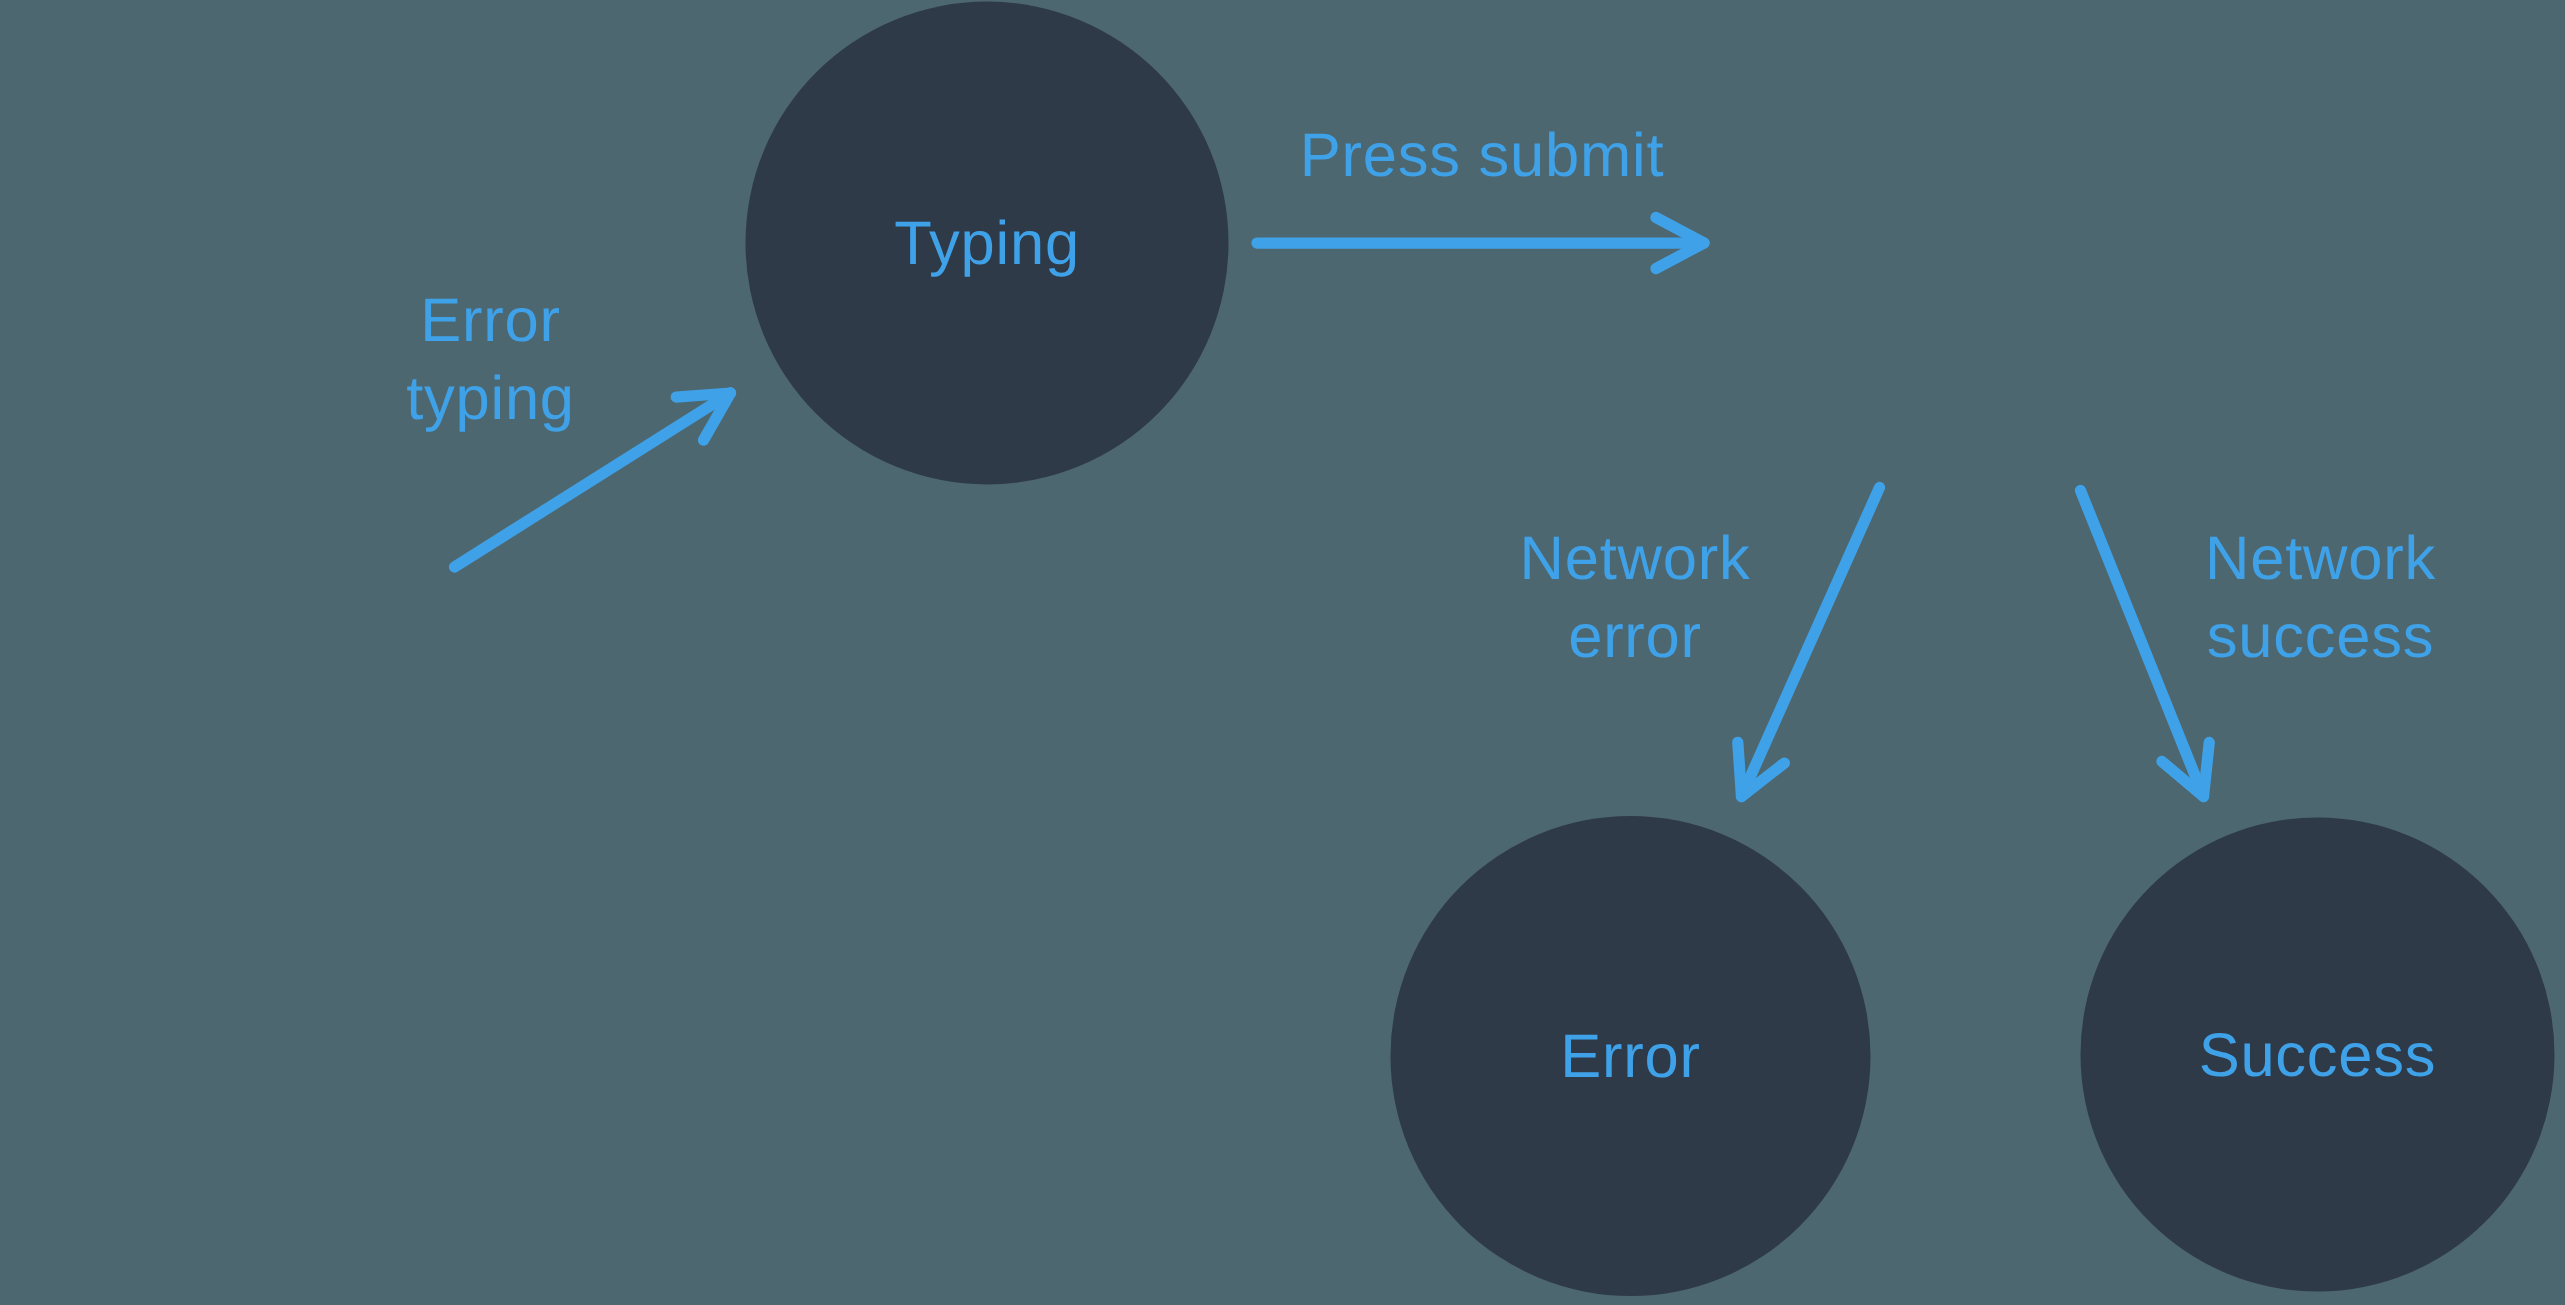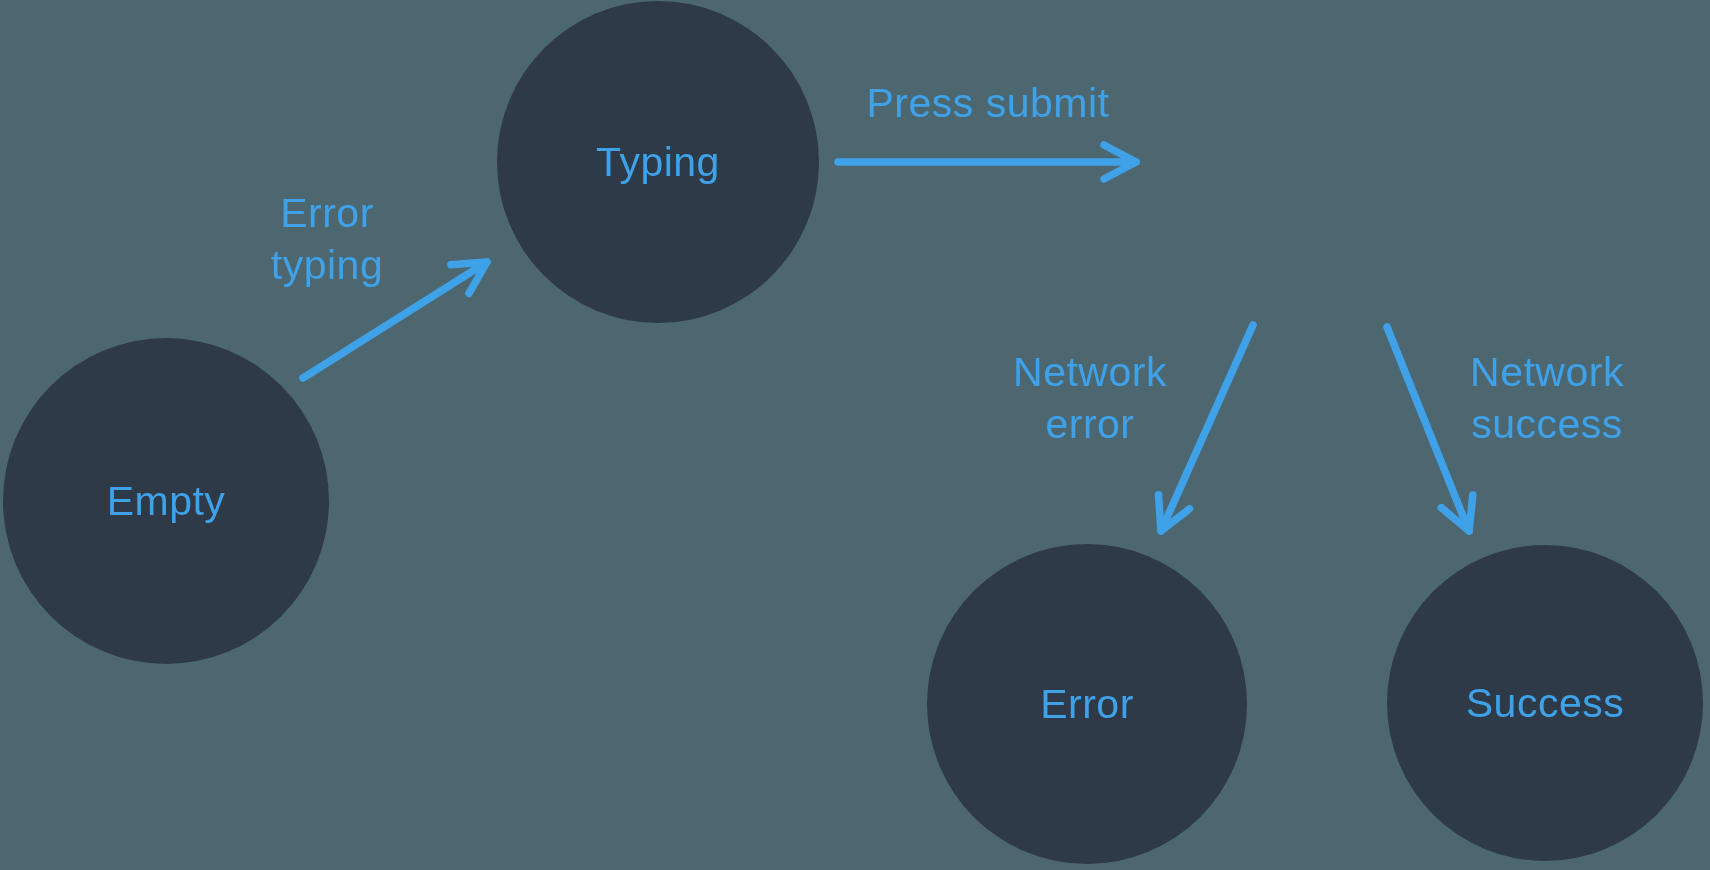--- a/index.html
+++ b/index.html
@@ -77,23 +77,20 @@
       <marker id="chevron" markerUnits="userSpaceOnUse" markerWidth="56" markerHeight="56" viewBox="0 0 56 56" refX="48" refY="28" orient="auto">
         <path d="M 16 11 L 48 28 L 16 45" fill="none" stroke="#3fa2e9" stroke-width="7.5" stroke-linecap="round" stroke-linejoin="round"></path>
       </marker>
     </defs>
     <path class="shaft" d="M 303 378 L 487 262" marker-end="url(#chevron)"></path>
     <path class="shaft" d="M 838 162 L 1136 162" marker-end="url(#chevron)"></path>
     <path class="shaft" d="M 1253 325 L 1161 531" marker-end="url(#chevron)"></path>
     <path class="shaft" d="M 1387 327 L 1469 531" marker-end="url(#chevron)"></path>
   </svg>
 
-  <div class="state-node node-empty">
-    <span class="state-label">Empty</span>
-  </div>
 
   <div class="state-node node-typing">
     <span class="state-label">Typing</span>
   </div>
 
 
   <div class="state-node node-error">
     <span class="state-label">Error</span>
   </div>
 

